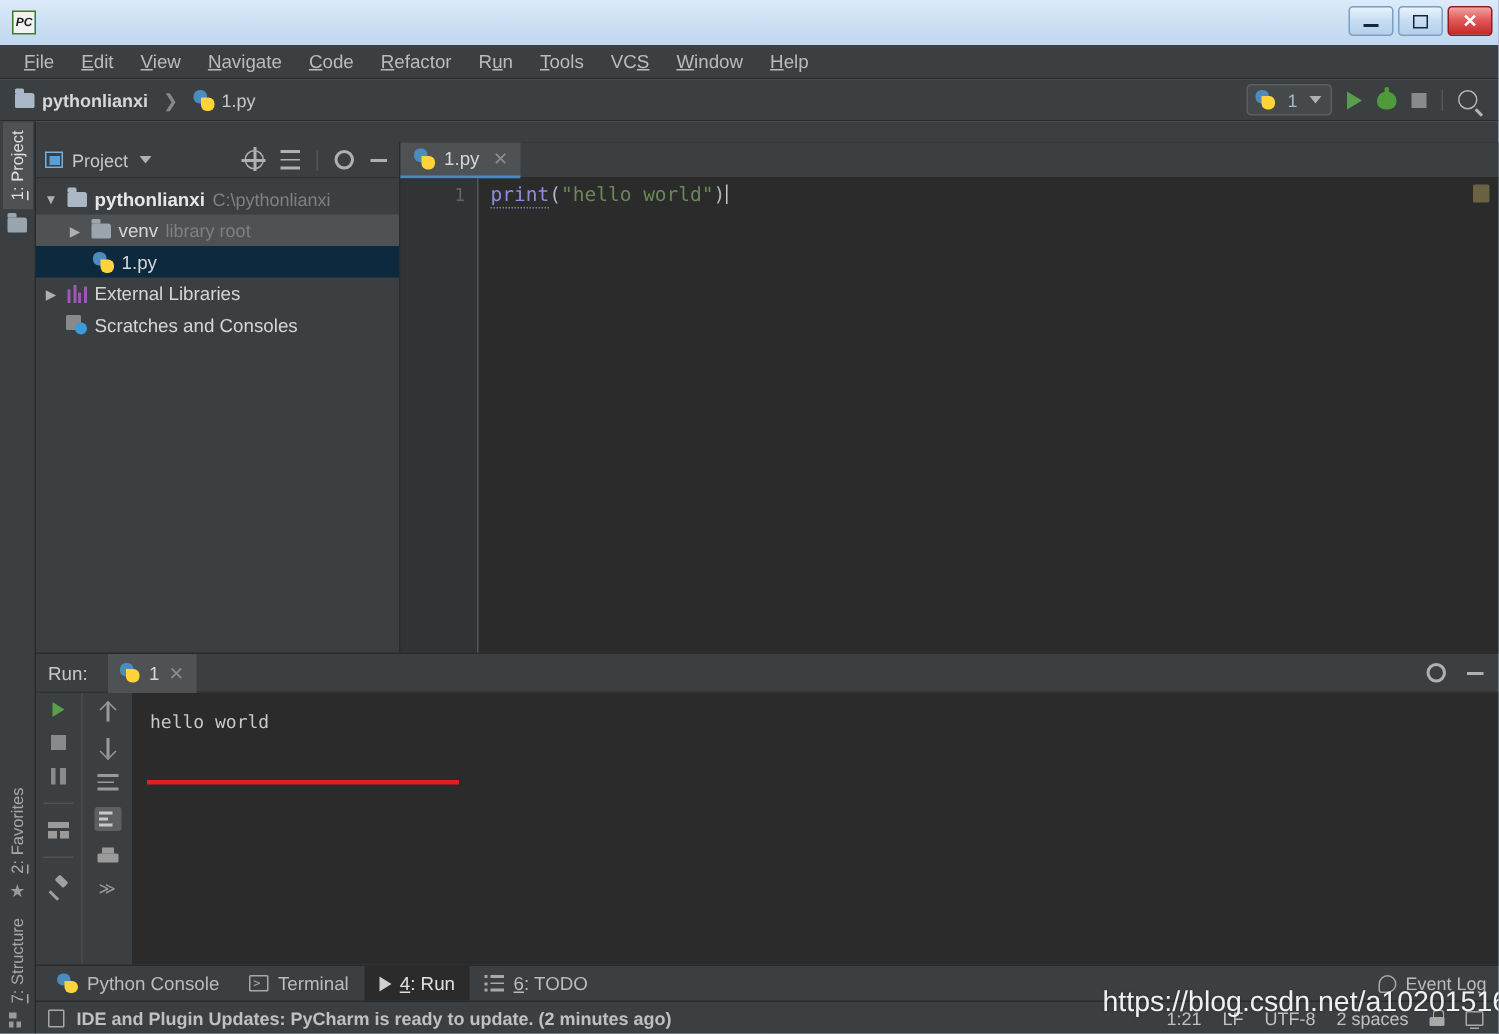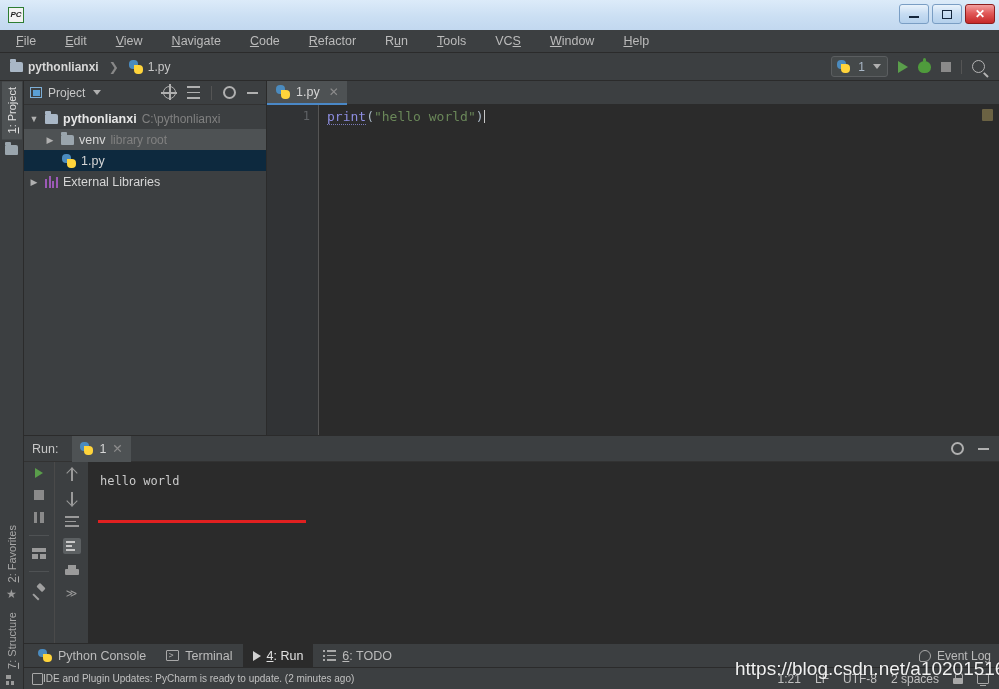--- a/index.html
+++ b/index.html
@@ -46,21 +46,21 @@
     background:linear-gradient(180deg,#f3a0a0 0%, #e15a5a 45%, #c62828 100%);
     border-color:#8c1d1d;
   }
   .glyph-min { width:10px;height:2px;background:#14263c;margin-top:6px; }
   .glyph-max { width:10px;height:9px;border:1.6px solid #14263c; }
   .glyph-close { color:#fff; font-size:12px; font-weight:bold; line-height:1; }
 
   
   .menubar {
     height:23px; flex:0 0 23px; background:#3c3f41;
-    display:flex; align-items:center; padding-left:8px; gap:13px;
+    display:flex; align-items:center; padding-left:8px; gap:2px;
     border-bottom:1px solid #2b2b2b;
   }
   .menu-item {
     padding:2px 8px; color:#bbbbbb; font-size:12.5px; white-space:nowrap;
   }
   .menu-item u { text-decoration:underline; }
 
   
   .navbar {
     height:28px; flex:0 0 28px; background:#3c3f41;
@@ -243,21 +243,21 @@
   .todo-ico b:nth-child(5){top:4.5px;}
   .todo-ico b:nth-child(6){top:9px;}
   .pyconsole-ico{width:14px;height:13px;position:relative;}
   .pyconsole-ico .p1{position:absolute;left:0;top:0;width:9px;height:8px;background:#4b8bbe;border-radius:4px 4px 0 4px;}
   .pyconsole-ico .p2{position:absolute;right:0;bottom:0;width:9px;height:8px;background:#ffd43b;border-radius:0 4px 4px 4px;}
   .eventlog-ico{width:12px;height:12px;border:1.6px solid #a8a8a8;border-radius:50% 50% 50% 2px;}
 
   
   .statusbar{height:22px;flex:0 0 22px;background:#3c3f41;display:flex;align-items:center;padding-left:8px;border-top:1px solid #2b2b2b;position:relative;}
   .status-ico{width:11px;height:12px;border:1.5px solid #a8a8a8;border-radius:1px;}
-  .status-text{font-size:10px;color:#c0c0c0;}
+  .status-text{margin-left:8px;font-size:12px;color:#c0c0c0;font-weight:bold;}
   .status-right{margin-left:auto;display:flex;align-items:center;gap:14px;padding-right:10px;font-size:12px;color:#c0c0c0;}
   .lock-ico{width:10px;height:11px;position:relative;}
   .lock-ico:before{content:"";position:absolute;left:0;bottom:0;width:10px;height:6px;background:#a8a8a8;border-radius:1px;}
   .lock-ico:after{content:"";position:absolute;left:2.2px;top:0;width:5.5px;height:5px;border:1.5px solid #a8a8a8;border-bottom:none;border-radius:3px 3px 0 0;}
   .screen-ico{width:12px;height:10px;position:relative;}
   .screen-ico:before{content:"";position:absolute;inset:0;border:1.4px solid #a8a8a8;border-radius:1px;}
   .screen-ico:after{content:"";position:absolute;left:3px;bottom:-2.5px;width:6px;height:1.4px;background:#a8a8a8;}
 
   
   .watermark{
@@ -361,21 +361,21 @@
         <div class="struct-ico">
             <i></i>
             <i></i>
             <i></i>
           </div>
       </div>
     </div>
 
     <div style="flex:1 1 auto;display:flex;flex-direction:column;min-width:0;">
 
-      <div style="flex:1 1 auto;display:flex;min-height:0;">
+      <div style="flex:1 1 auto;display:flex;min-height:0;margin-top:14px;">
 
         <div class="projectpanel">
           <div class="pp-header">
             <div class="pp-title">
               <span class="blue-sq"></span>
               <span>Project</span>
               <span class="caret-dn" style="margin-left:2px"></span>
             </div>
             <div class="pp-actions">
               <span class="target-ico"></span>
@@ -413,20 +413,27 @@
             <div class="trow" style="padding-left:4px">
               <span class="arrow">▶</span>
               <span class="libs-ico">
                   <i style="height:9px"></i>
                   <i style="height:12px"></i>
                   <i style="height:7px"></i>
                   <i style="height:11px"></i>
                 </span>
               <span class="name">External Libraries</span>
             </div>
+            <div class="trow" style="padding-left:20px">
+              <span class="scratch-ico">
+                  <i class="sa"></i>
+                  <i class="sb"></i>
+                </span>
+              <span class="name">Scratches and Consoles</span>
+            </div>
           </div>
         </div>
 
         <div class="editorcol">
           <div class="tabbar">
             <div class="etab">
               <span class="pyfile">
                   <i class="p1"></i>
                   <i class="p2"></i>
                 </span>

